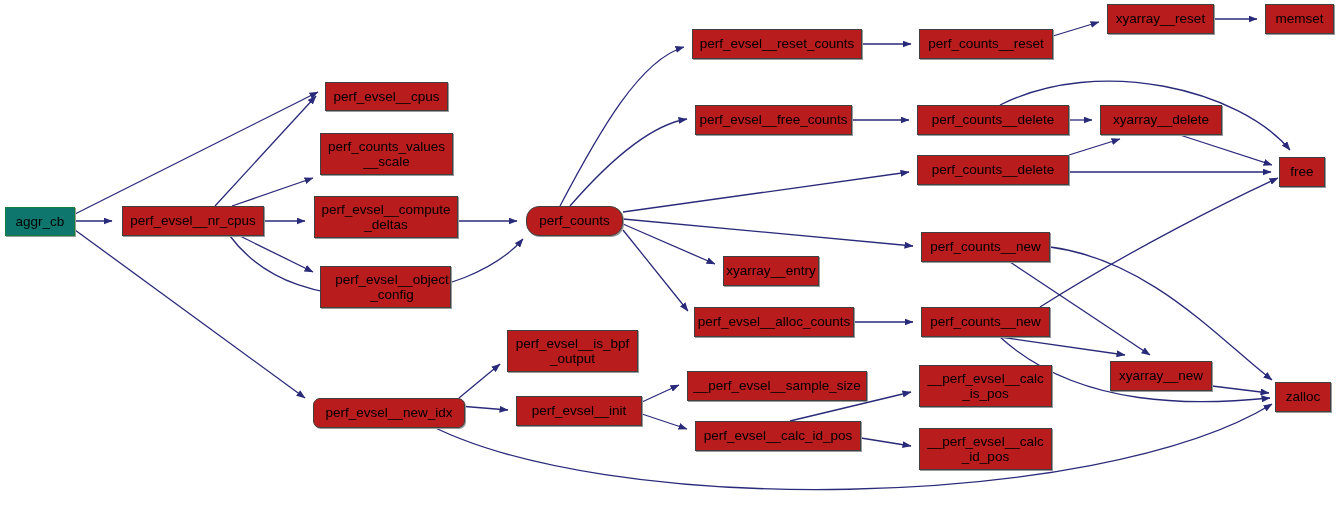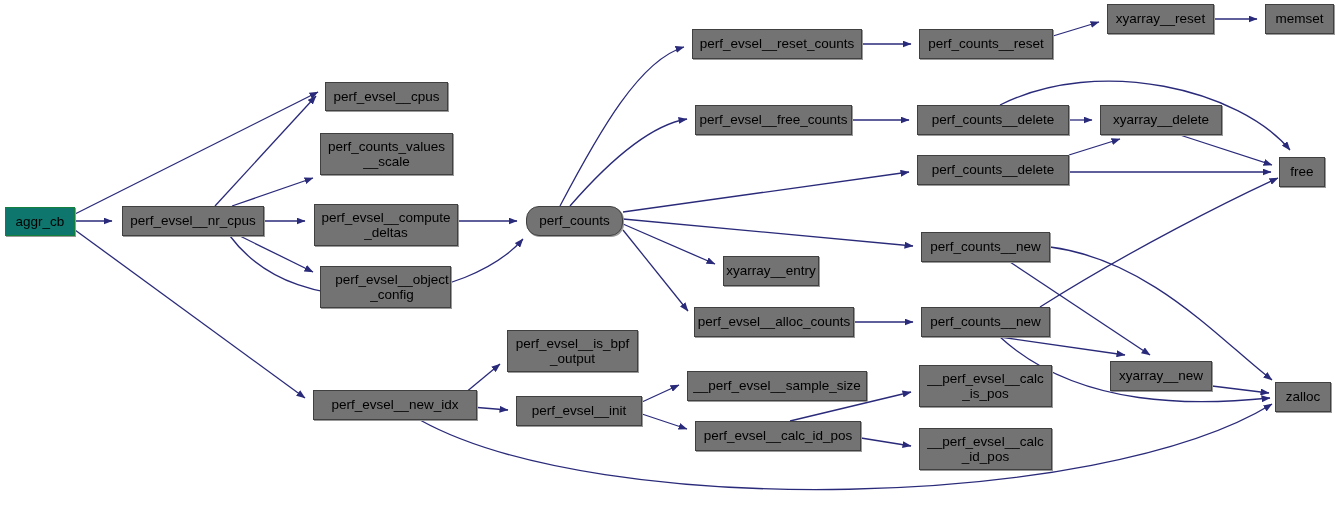--- a/index.html
+++ b/index.html
@@ -1,19 +1,19 @@
 <!DOCTYPE html>
 <html><head>
 <meta charset="utf-8">
 <style>
   html,body{margin:0;padding:0;background:#ffffff;}
   #canvas{position:relative;width:1340px;height:511px;background:#ffffff;overflow:hidden;
           font-family:"Liberation Sans","DejaVu Sans",sans-serif;}
   svg#edges{position:absolute;left:0;top:0;width:1340px;height:511px;pointer-events:none;}
-  .node{position:absolute;box-sizing:border-box;border:1px solid #404040;background:#737373;
+  .node{position:absolute;box-sizing:border-box;border:1px solid #404040;background:#b91c1c;
         display:flex;align-items:center;justify-content:center;text-align:center;
         font-size:13.5px;color:#000000;line-height:1.12;letter-spacing:0px;
         box-shadow:1px 1px 0 0 #9a9a9a;}
   .node.hl{background:#0f766e;border:1px solid #15803d;}
   .node span{display:block;white-space:pre-line;padding:0 4px;}
 </style>
 </head>
 <body>
 
 <div id="canvas">
@@ -71,21 +71,21 @@
       <div class="node" style="left: 122px; top: 206px; width: 142px; height: 30px;">
         <span>perf_evsel__nr_cpus</span>
       </div>
       <div class="node" style="left: 325px; top: 82px; width: 123px; height: 29px;">
         <span>perf_evsel__cpus</span>
       </div>
       <div class="node" style="left: 320px; top: 133px; width: 133px; height: 42px;">
         <span>perf_counts_values
 __scale</span>
       </div>
-      <div class="node" style="left: 314px; top: 204px; width: 144px; height: 42px;">
+      <div class="node" style="left: 314px; top: 196px; width: 144px; height: 42px;">
         <span>perf_evsel__compute
 _deltas</span>
       </div>
       <div class="node" style="left: 320px; top: 266px; width: 131px; height: 42px; padding-left: 13px;">
         <span>perf_evsel__object
 _config</span>
       </div>
       <div class="node" style="left: 526px; top: 206px; width: 97px; height: 30px; border-radius: 13px;">
         <span>perf_counts</span>
       </div>
@@ -131,21 +131,21 @@
       <div class="node" style="left: 1110px; top: 361px; width: 102px; height: 30px;">
         <span>xyarray__new</span>
       </div>
       <div class="node" style="left: 1275px; top: 382px; width: 56px; height: 30px;">
         <span>zalloc</span>
       </div>
       <div class="node" style="left: 507px; top: 330px; width: 131px; height: 42px;">
         <span>perf_evsel__is_bpf
 _output</span>
       </div>
-      <div class="node" style="left: 313px; top: 390px; width: 164px; height: 30px;">
+      <div class="node" style="left: 313px; top: 398px; width: 152px; height: 30px; border-radius: 7px;">
         <span>perf_evsel__new_idx</span>
       </div>
       <div class="node" style="left: 516px; top: 396px; width: 126px; height: 30px;">
         <span>perf_evsel__init</span>
       </div>
       <div class="node" style="left: 687px; top: 371px; width: 180px; height: 30px;">
         <span>__perf_evsel__sample_size</span>
       </div>
       <div class="node" style="left: 695px; top: 421px; width: 166px; height: 30px;">
         <span>perf_evsel__calc_id_pos</span>

